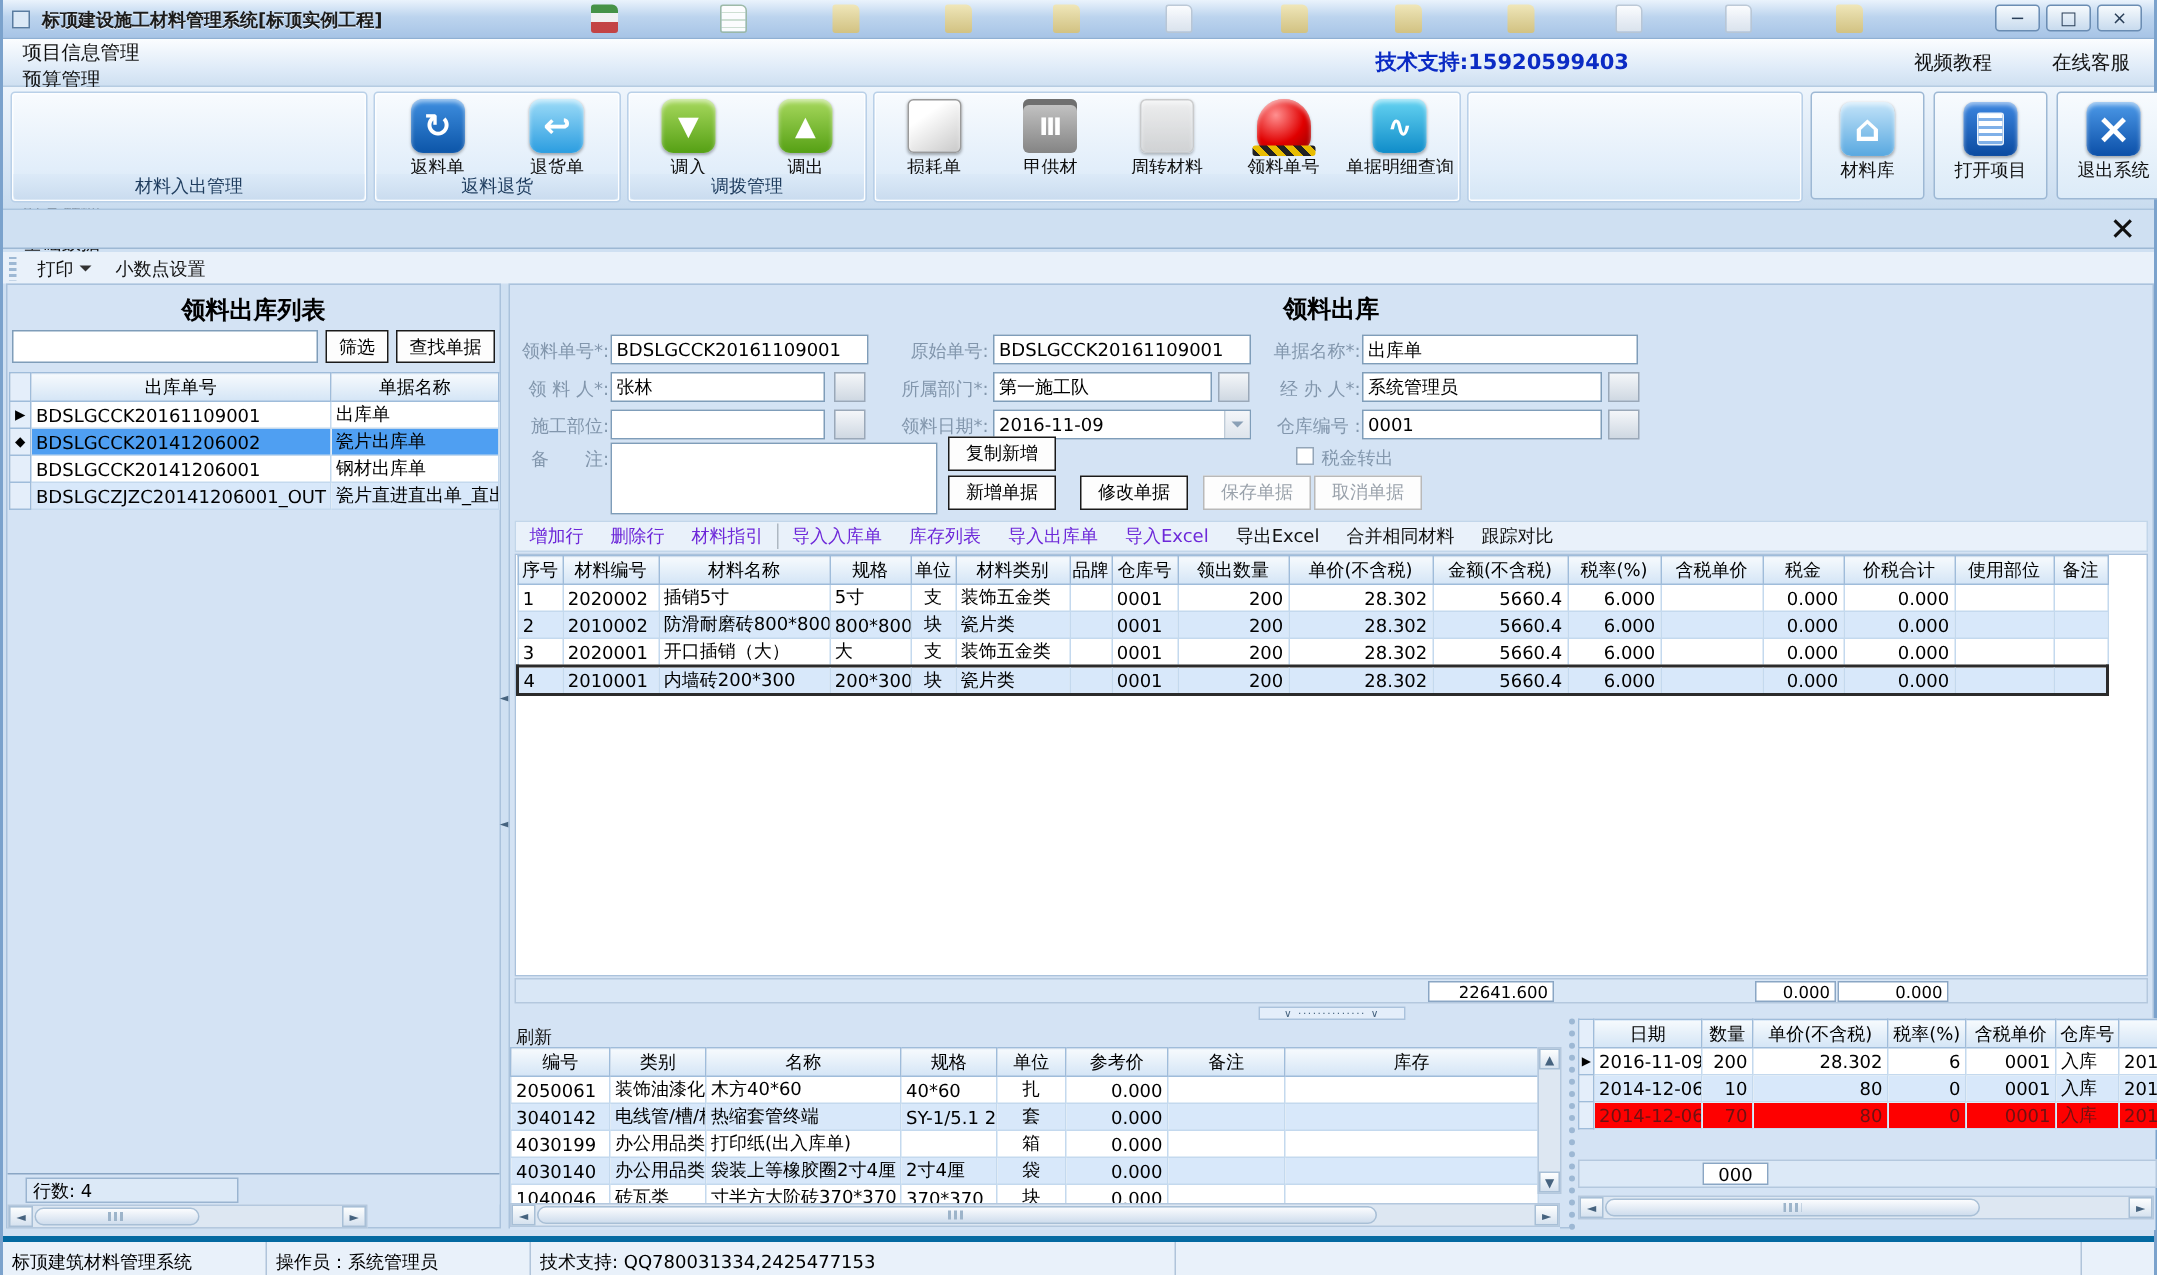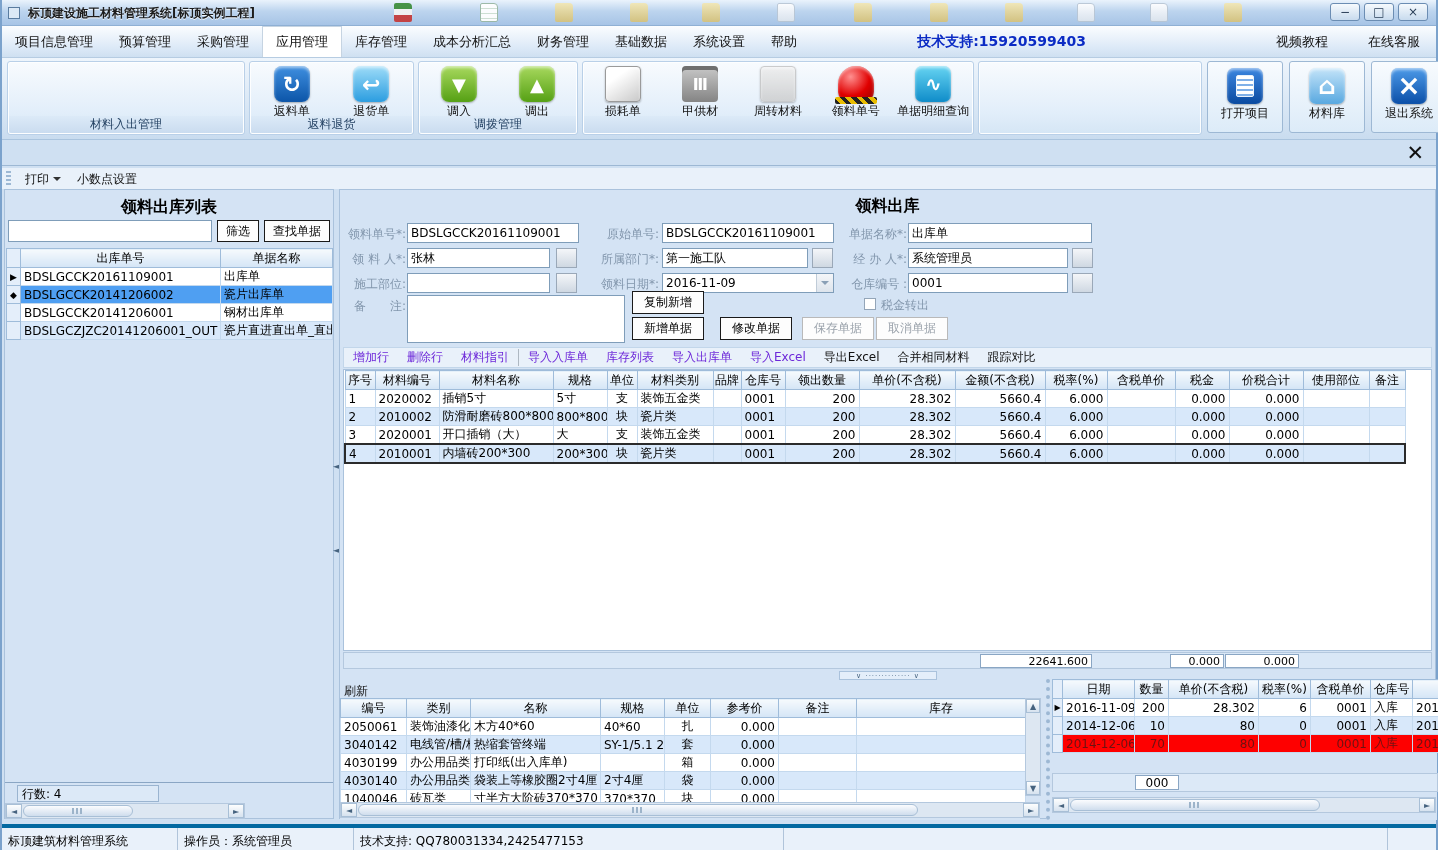--- a/index.html
+++ b/index.html
@@ -16,21 +16,21 @@
   .deskicon.doc { background:linear-gradient(#ffffff,#dfe6ee); border:1px solid #b9c6d4; opacity:.9; }
   .deskicon.winrar { background:repeating-linear-gradient(#3e8e3e 0 6px,#f2f2f2 6px 12px,#c43c3c 12px 19px); opacity:.95; }
   .deskicon.excel { background:repeating-linear-gradient(#ffffff 0 4px,#cfe0d2 4px 5px); border:1px solid #9ab8a4; opacity:.95; }
   .winbtns { position:absolute; right:8px; top:3px; display:flex; gap:4px; }
   .winbtn { width:30px; height:18px; border:1px solid #6b8db3; border-radius:3px;
     background:linear-gradient(#f6fafd,#c8dbee); text-align:center; line-height:16px; font-size:12px; color:#2a3f58; }
 
   
   .menubar { position:absolute; left:0; top:26px; width:100%; height:32px; display:flex; align-items:stretch;
     background:linear-gradient(#fbfdff,#dcE9f7 70%,#cfe0f1); border-bottom:1px solid #b6cce2; }
-  .menuitems { display:flex; }
+  .menuitems { display:flex;flex-direction:column; }
   .menuitem { padding:0 13px; display:flex; align-items:center; font-size:13px; color:#111; cursor:default; }
   .menuitem.active { background:#ffffff; border:1px solid #c6d4e2; border-bottom:none; }
   .menuright { margin-left:auto; display:flex; align-items:center; padding-right:16px; }
   .support { color:#0b2bc4; font-weight:bold; font-size:14px; margin-right:150px; }
   .mlink { font-size:13px; color:#111; margin-left:40px; }
 
   
   .ribbon { position:absolute; left:0; top:58px; width:100%; height:82px;
     background:linear-gradient(#eef5fc,#d3e3f3 75%,#c9dcef); border-bottom:1px solid #aac4de; }
   .rgroup { position:absolute; top:3px; height:74px; border:1px solid #b9d0e8; border-radius:3px;
@@ -271,26 +271,26 @@
             <span class="ic detail-query-icon"></span>
             <span class="rlabel">单据明细查询</span>
           </div>
         </div>
       <div class="rgroup-label"></div>
     </div>
     <div class="rgroup" style="left:976px; width:224px;"></div>
     <div class="rightbtns" style="left:1205px;">
 
     <div class="rbtn">
+          <span class="ic material-bank-icon"></span>
+          <span class="rlabel">材料库</span>
+        </div>
+        <div class="rbtn">
           <span class="ic open-project-icon"></span>
           <span class="rlabel">打开项目</span>
-        </div>
-        <div class="rbtn">
-          <span class="ic material-bank-icon"></span>
-          <span class="rlabel">材料库</span>
         </div>
         <div class="rbtn">
           <span class="ic exit-system-icon"></span>
           <span class="rlabel">退出系统</span>
         </div>
       </div>
   </div>
 
   <div class="tabstrip">
     <div class="tab" style="left:6px;">材料入库</div>
@@ -543,21 +543,21 @@
               <td style="text-align: right;">0.000</td>
               <td style="text-align: right;">0.000</td>
               <td></td>
               <td></td>
             </tr>
             </tbody>
         </table>
       </div>
 
       <div class="totalsrow">
-        <div class="tbox" style="left:636px; width:112px;">22641.600</div>
+        <div class="tbox" style="left:608px; width:84px;">22641.600</div>
         <div class="tbox" style="left:826px; width:54px;">0.000</div>
         <div class="tbox" style="left:881px; width:74px;">0.000</div>
       </div>
 
       <div class="hsplit">
         <div class="handle">∨ ·············· ∨</div>
       </div>
 
       <div class="stockpanel">
         <span class="refresh">刷新</span>

